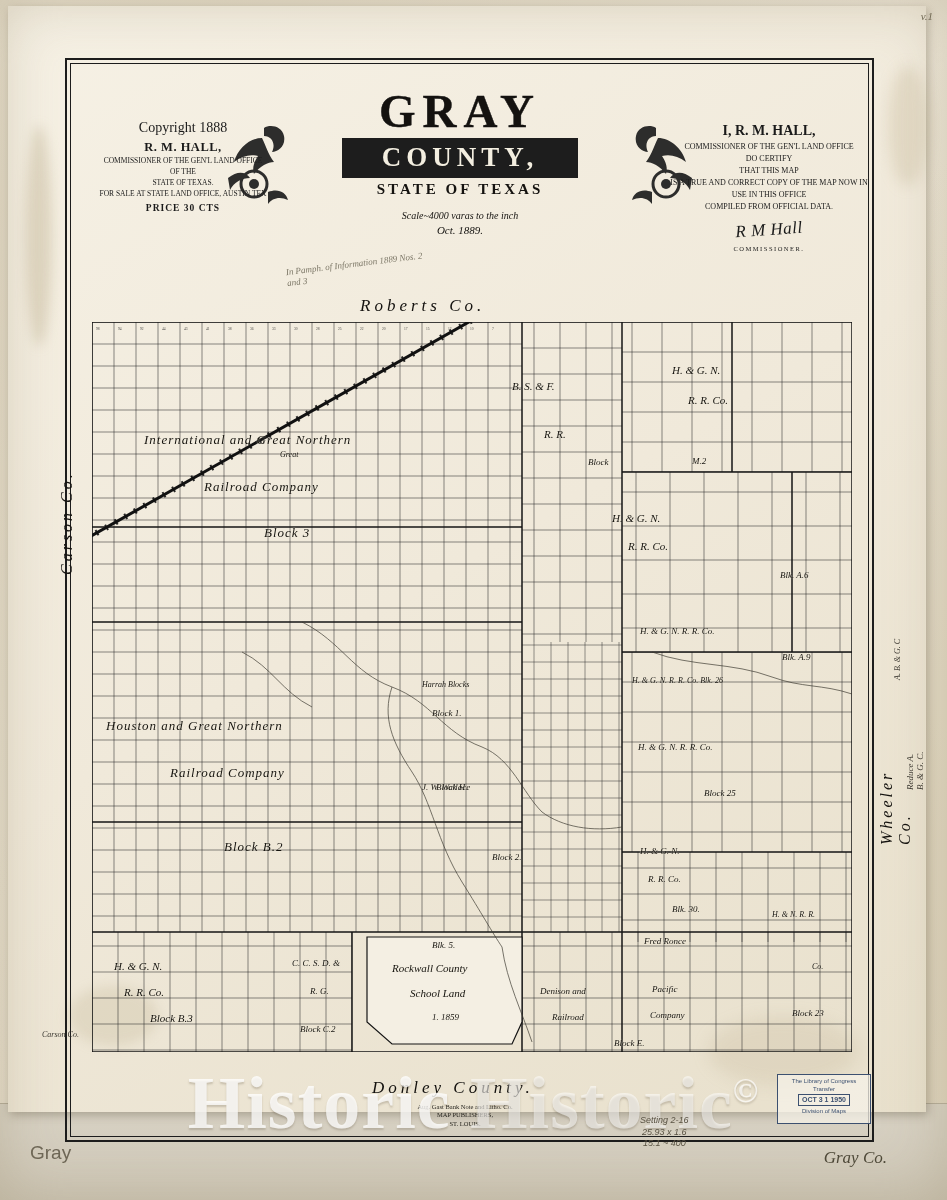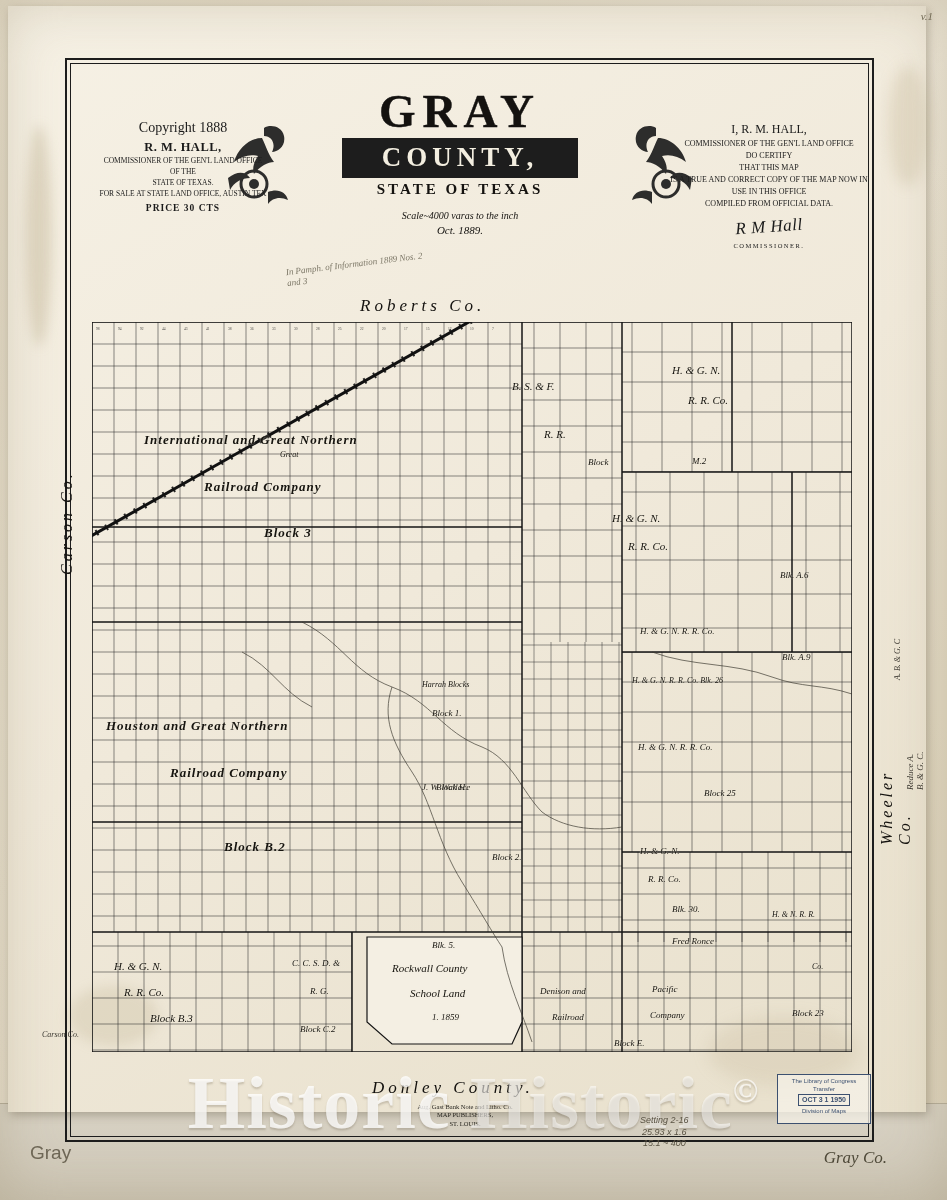--- a/index.html
+++ b/index.html
@@ -95,21 +95,21 @@
   #copyblock .l1{font-size:14px;}
   #copyblock .nm{font-size:12.5px;font-weight:bold;letter-spacing:.5px;}
   #copyblock .sm{font-size:7.5px;}
   #copyblock .price{font-size:9.5px;font-weight:bold;letter-spacing:1px;margin-top:2px;}
 
   #certblock{
     position:absolute;right:78px;top:120px;width:200px;
     font-size:8px;line-height:1.5;text-align:center;color:#1a1a1a;
     z-index:20;
   }
-  #certblock .nm{font-size:12px;font-weight:normal;}
+  #certblock .nm{font-size:14px;font-weight:bold;}
   #certblock .sig{
     font-family:"Liberation Serif", serif;font-style:italic;
     font-size:17px;transform:rotate(-4deg);margin-top:4px;letter-spacing:.5px;
   }
   #certblock .sigsub{font-size:6.5px;letter-spacing:1.5px;margin-top:1px;}
 
   
   .pencil{
     position:absolute;left:286px;top:258px;width:150px;
     font-style:italic;font-size:9px;color:#5d5847;transform:rotate(-7deg);
@@ -147,21 +147,21 @@
 
   
   .blk{
     position:absolute;color:#16140f;font-style:italic;z-index:18;
     white-space:nowrap;text-shadow:0 0 2px rgba(243,238,224,.85);
   }
   .blk.big{font-size:13px;letter-spacing:1px;}
   .blk.mid{font-size:11px;}
   .blk.sm{font-size:9px;}
   .blk.xs{font-size:8px;}
-  .blk.b{font-weight:bold;}
+  .blk.b{font-weight:normal;}
 
   
   #wm{
     position:absolute;left:0;right:0;top:1013px;height:100px;z-index:30;
     text-align:center;pointer-events:none;margin-top:48px;
   }
   #wm .txt{
     font-size:74px;font-weight:bold;letter-spacing:1px;
     color:rgba(255,255,255,.78);
     text-shadow:0 2px 2px rgba(90,80,60,.25);
@@ -410,21 +410,21 @@
         <div class="blk sm" style="left: 612px; top: 466px;">Block 25</div>
         <div class="blk xs" style="left: 330px; top: 358px;">Harrah Blocks</div>
         <div class="blk sm" style="left: 340px; top: 386px;">Block  1.</div>
         <div class="blk sm" style="left: 330px; top: 460px;">J. W. Wallace</div>
         <div class="blk sm" style="left: 344px; top: 460px;">Block H.</div>
         <div class="blk sm" style="left: 400px; top: 530px;">Block 2.</div>
         <div class="blk sm" style="left: 340px; top: 618px;">Blk.     5.</div>
         <div class="blk sm" style="left: 548px; top: 524px;">H.    &amp;    G.    N.</div>
         <div class="blk sm" style="left: 556px; top: 552px;">R.    R.    Co.</div>
         <div class="blk sm" style="left: 580px; top: 582px;">Blk. 30.</div>
-        <div class="blk sm" style="left: 580px; top: 614px;">Fred Ronce</div>
+        <div class="blk sm" style="left: 552px; top: 614px;">Fred Ronce</div>
         <div class="blk xs" style="left: 680px; top: 588px; text-align: right;">H.    &amp;    N.    R. R.</div>
         <div class="blk xs" style="left: 720px; top: 640px;">Co.</div>
         <div class="blk xs" style="left: 188px; top: 128px;">Great</div>
       </div>
   </div>
 
   <div id="imprint">
     <div>Aug. Gast Bank Note and Litho. Co.</div>
     <div>MAP PUBLISHERS,</div>
     <div>ST. LOUIS.</div>

